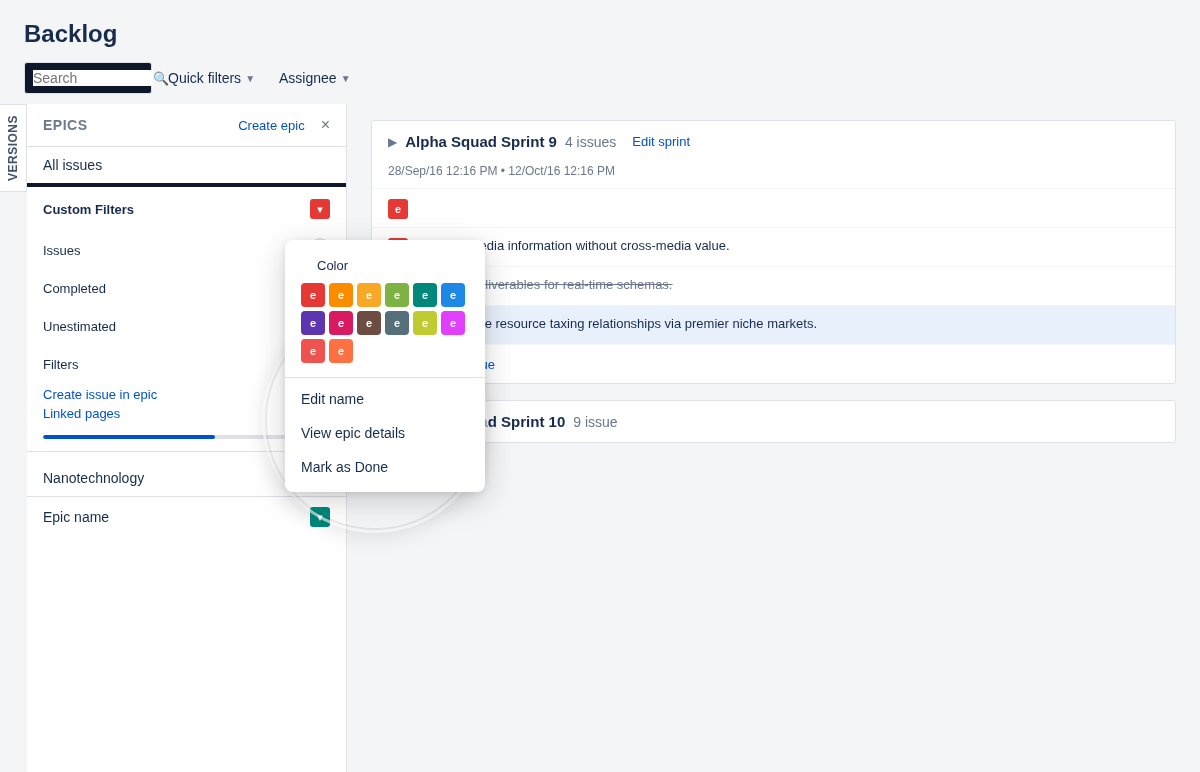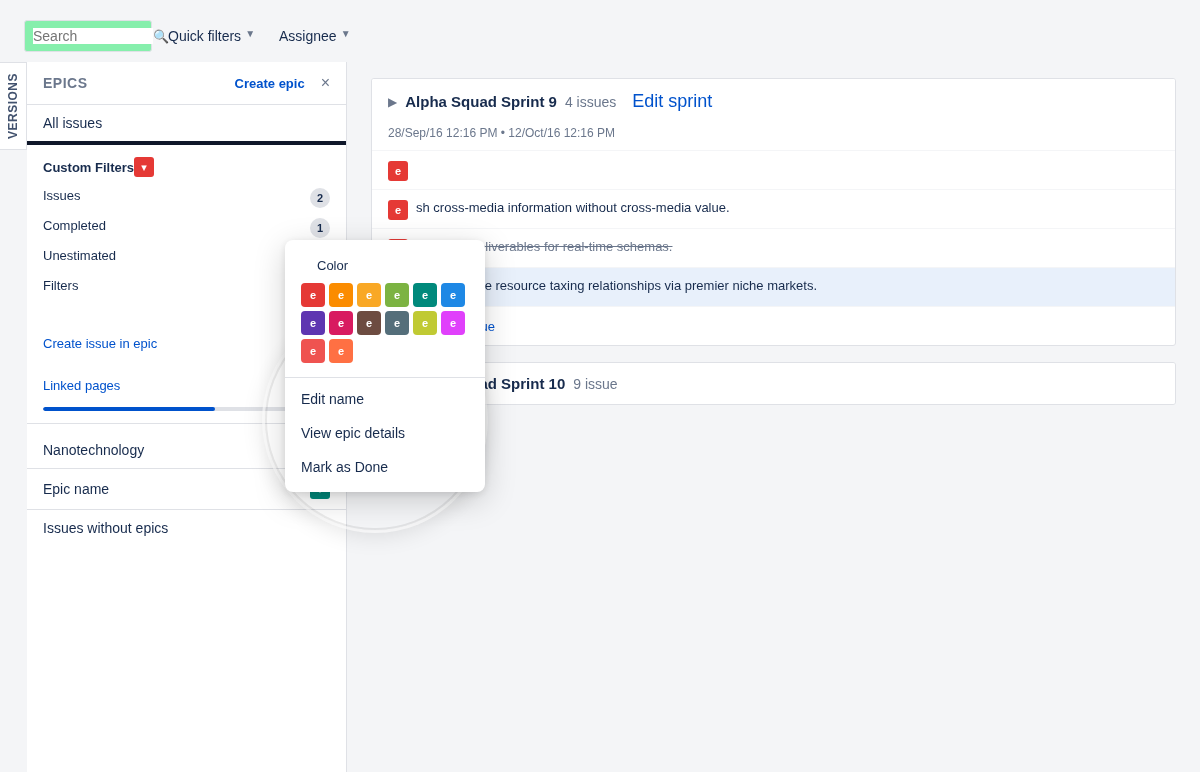--- a/index.html
+++ b/index.html
@@ -30,38 +30,39 @@
     .toolbar {
       display: flex;
       align-items: center;
       gap: 8px;
     }
     .search-box {
       display: flex;
       align-items: center;
       border: 1px solid #dfe1e6;
       border-radius: 3px;
-      background: #86efac;
+      background: #0f172a;
       padding: 0 8px;
       height: 32px;
       width: 128px;
     }
     .search-box input {
       border: none;
       outline: none;
       font-size: 14px;
       width: 120px;
       color: #172b4d;
     }
     .search-icon {
       color: #6b778c;
       font-size: 13px;
     }
     .filter-btn {
       display: flex;
+      align-items: center;
       gap: 4px;
       background: none;
       border: none;
       cursor: pointer;
       font-size: 14px;
       color: #172b4d;
       padding: 4px 8px;
       border-radius: 3px;
     }
     .chevron-down {
@@ -113,38 +114,38 @@
       font-weight: 700;
       color: #6b778c;
       text-transform: uppercase;
       letter-spacing: 0.5px;
     }
     .create-epic-link {
       color: #0052cc;
       font-size: 13px;
       cursor: pointer;
       text-decoration: none;
-      font-weight: bold;
     }
     .close-btn {
       cursor: pointer;
       color: #6b778c;
       font-size: 16px;
       margin-left: 8px;
     }
     .all-issues-item {
       padding: 10px 16px;
       font-size: 14px;
       color: #172b4d;
       cursor: pointer;
       border-bottom: 4px solid #0f172a;
     }
     .section-title {
       display: flex;
       align-items: center;
+      justify-content: space-between;
       padding: 12px 16px 6px 16px;
       font-size: 13px;
       font-weight: 600;
       color: #172b4d;
     }
     .section-title-arrow {
       background: #e53935;
       color: #fff;
       border: none;
       border-radius: 3px;
@@ -159,25 +160,26 @@
     .custom-filter-row {
       padding: 4px 16px 10px 16px;
       font-size: 13px;
     }
     .custom-filter-link {
       color: #0052cc;
       cursor: pointer;
     }
     .stat-row {
       display: flex;
-      align-items: flex-start;
+      align-items: flex-end;
       justify-content: space-between;
       padding: 5px 16px;
       font-size: 13px;
       color: #172b4d;
+      margin-top: 8px;
     }
     .stat-badge {
       background: #dfe1e6;
       border-radius: 50%;
       min-width: 20px;
       height: 20px;
       display: flex;
       align-items: center;
       justify-content: center;
       font-size: 11px;
@@ -187,21 +189,20 @@
     .action-links {
       padding: 10px 16px;
       display: flex;
       flex-direction: column;
       gap: 4px;
     }
     .action-link {
       color: #0052cc;
       font-size: 13px;
       cursor: pointer;
-      margin-top: 23px;
     }
     .progress-bar-container {
       padding: 4px 16px;
     }
     .progress-bar {
       height: 4px;
       background: #dfe1e6;
       border-radius: 2px;
       overflow: hidden;
     }
@@ -280,21 +281,21 @@
       font-size: 15px;
       font-weight: 600;
       color: #172b4d;
     }
     .sprint-count {
       color: #6b778c;
       font-size: 14px;
     }
     .sprint-edit-link {
       color: #0052cc;
-      font-size: 18px;
+      font-size: 13px;
       cursor: pointer;
       margin-left: 8px;
     }
     .sprint-dates {
       padding: 2px 16px 10px 16px;
       font-size: 12px;
       color: #6b778c;
     }
     .issue-row {
       display: flex;
@@ -404,20 +405,21 @@
       pointer-events: none;
       z-index: 150;
     }
   </style>
 </head>
 <body>
 
 <div class="page-container">
 
   <div class="page-header">
+    <h1 class="page-title">Backlog</h1>
     <div class="toolbar">
       <div class="search-box">
         <input type="text" placeholder="Search" style="">
         <span class="search-icon">🔍</span>
       </div>
       <button class="filter-btn">
         <span>Quick filters</span>
         <span class="chevron-down">▼</span>
       </button>
       <button class="filter-btn">
@@ -477,21 +479,20 @@
 
       <hr class="panel-divider">
 
       <div class="nanotechnology-section">Nanotechnology</div>
 
       <div class="epic-name-section">
         <span>Epic name</span>
         <button class="epic-name-arrow">▾</button>
       </div>
 
-      <div class="issues-without-epics">Issues without epics</div>
     </div>
 
     <div class="right-panel">
 
       <div class="sprint-section">
         <div class="sprint-header">
           <span class="sprint-chevron">▶</span>
           <span class="sprint-name">Alpha Squad Sprint 9</span>
           <span class="sprint-count">4 issues</span>
           <span class="sprint-edit-link">Edit sprint</span>

